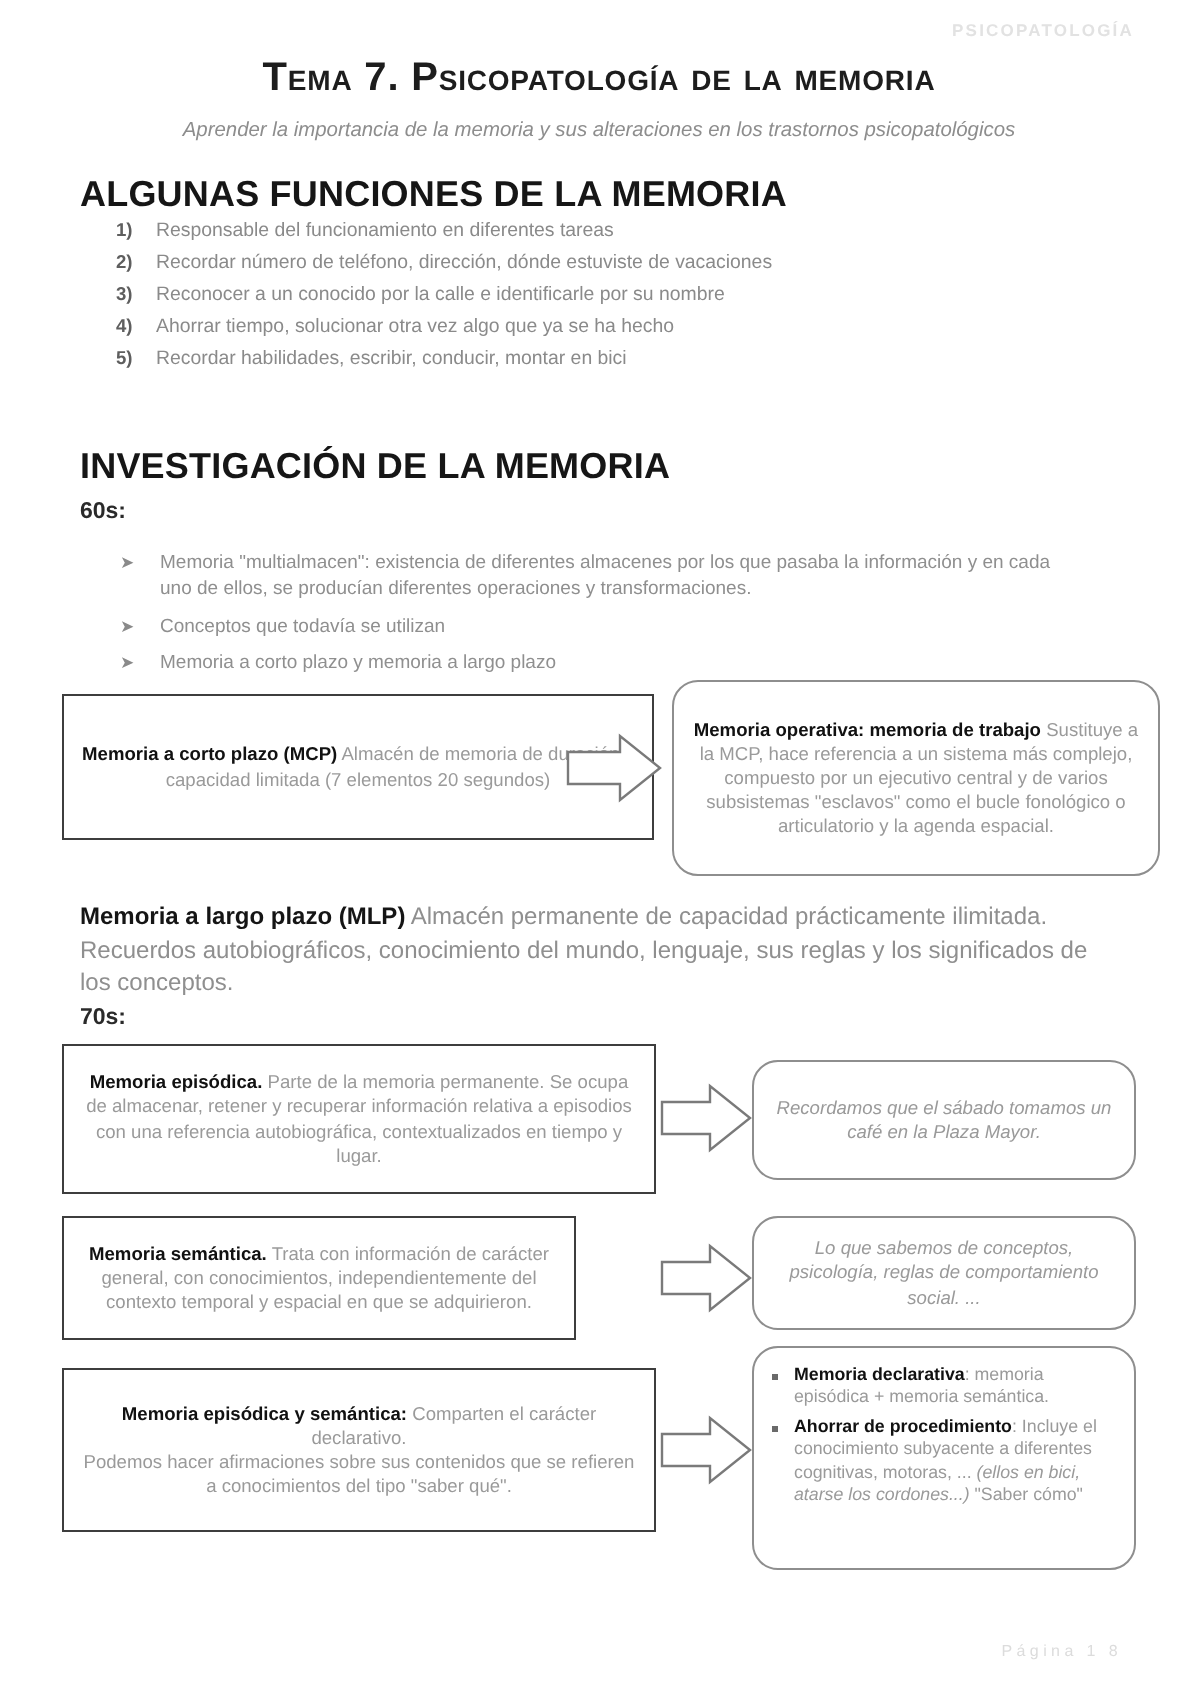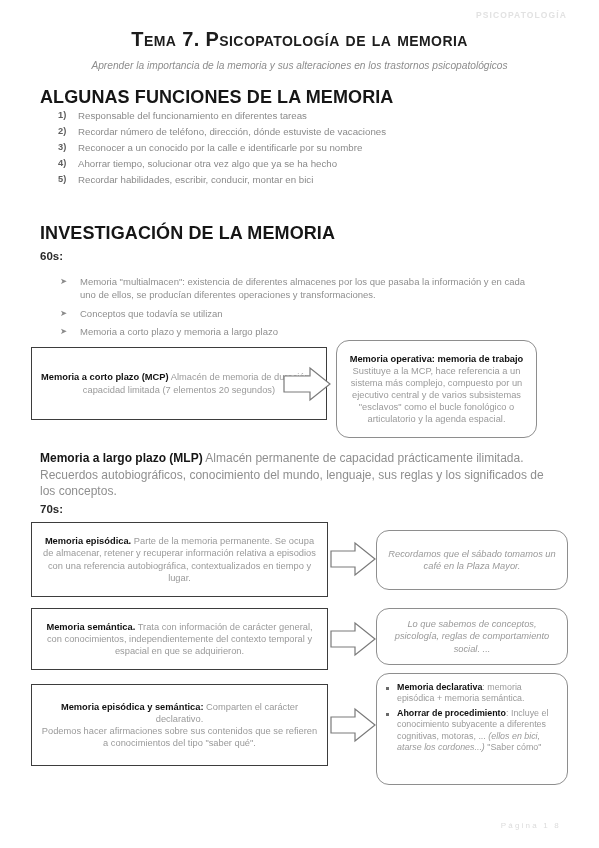--- a/index.html
+++ b/index.html
@@ -174,21 +174,21 @@
       <span>Almacén de memoria de duración y capacidad limitada (7 elementos 20 segundos)</span>
     </div>
   </div>
 
   <div class="arrow" style="left:283px;top:366px">
     <svg width="48" height="36" viewBox="0 0 48 36">
       <polygon points="1,10 27,10 27,2 47,18 27,34 27,26 1,26" fill="#ffffff" stroke="#7a7a7a" stroke-width="1.2"></polygon>
     </svg>
   </div>
 
-  <div class="box rounded" style="left:336px;top:340px;width:201px;height:98px">
+  <div class="box rounded" style="left:336px;top:340px;width:244px;height:98px">
     <div class="inner">
       <b>Memoria operativa: memoria de trabajo</b>
       <span>Sustituye a la MCP, hace referencia a un sistema más complejo, compuesto por un ejecutivo central y de varios subsistemas "esclavos" como el bucle fonológico o articulatorio y la agenda espacial.</span>
     </div>
   </div>
 
   <div class="para" style="top:450px">
     <b>Memoria a largo plazo (MLP)</b>
     <span>Almacén permanente de capacidad prácticamente ilimitada. Recuerdos autobiográficos, conocimiento del mundo, lenguaje, sus reglas y los significados de los conceptos.</span>
   </div>
@@ -205,21 +205,21 @@
   <div class="arrow" style="left:330px;top:541px">
     <svg width="46" height="36" viewBox="0 0 46 36">
       <polygon points="1,10 25,10 25,2 45,18 25,34 25,26 1,26" fill="#ffffff" stroke="#7a7a7a" stroke-width="1.2"></polygon>
     </svg>
   </div>
 
   <div class="box rounded" style="left:376px;top:530px;width:192px;height:60px">
     <div class="inner it">Recordamos que el sábado tomamos un café en la Plaza Mayor.</div>
   </div>
 
-  <div class="box" style="left:31px;top:608px;width:297px;height:62px">
+  <div class="box" style="left:31px;top:608px;width:257px;height:62px">
     <div class="inner">
       <b>Memoria semántica.</b>
       <span>Trata con información de carácter general, con conocimientos, independientemente del contexto temporal y espacial en que se adquirieron.</span>
     </div>
   </div>
 
   <div class="arrow" style="left:330px;top:621px">
     <svg width="46" height="36" viewBox="0 0 46 36">
       <polygon points="1,10 25,10 25,2 45,18 25,34 25,26 1,26" fill="#ffffff" stroke="#7a7a7a" stroke-width="1.2"></polygon>
     </svg>

